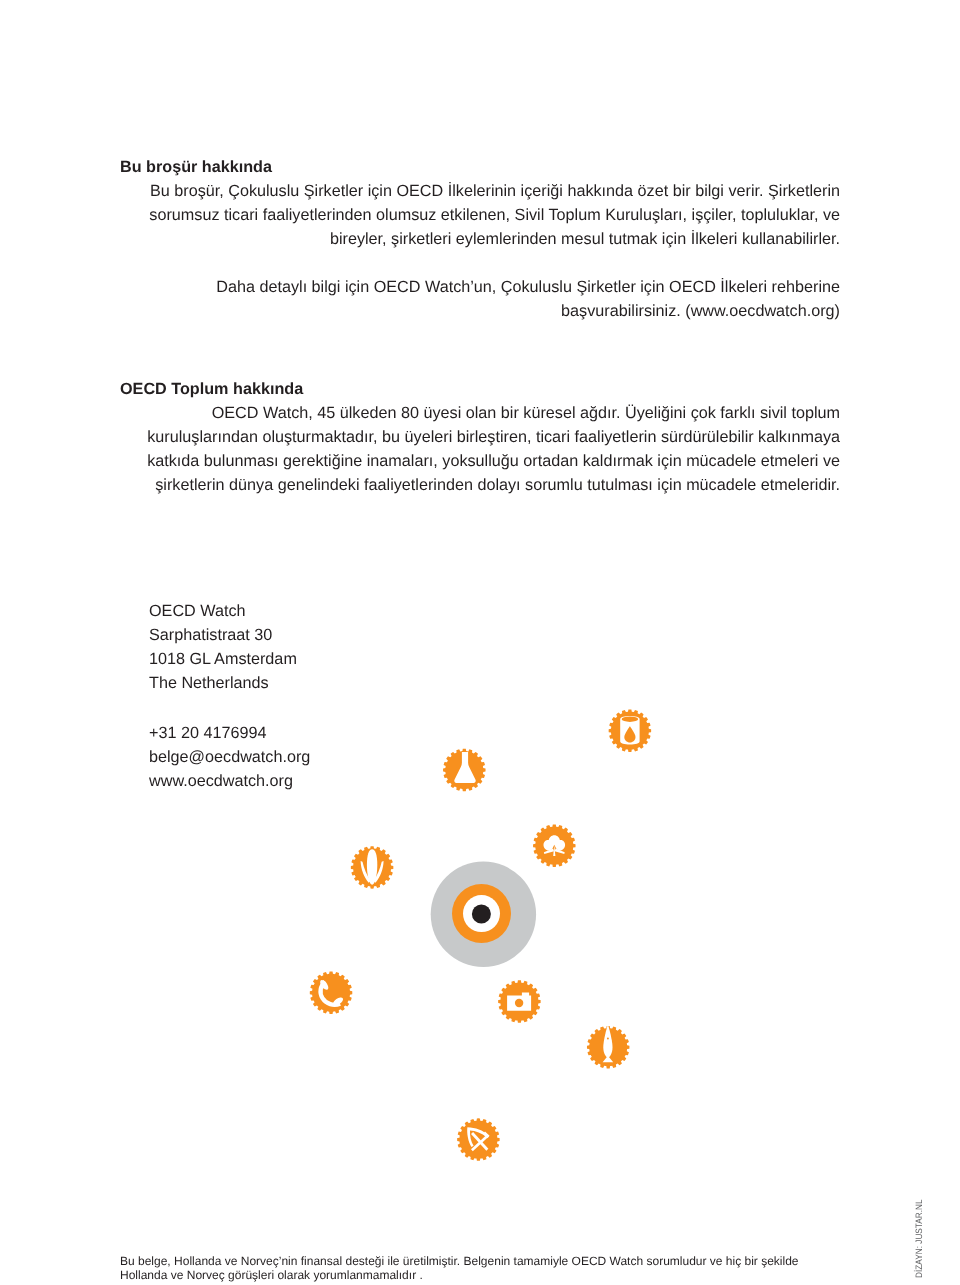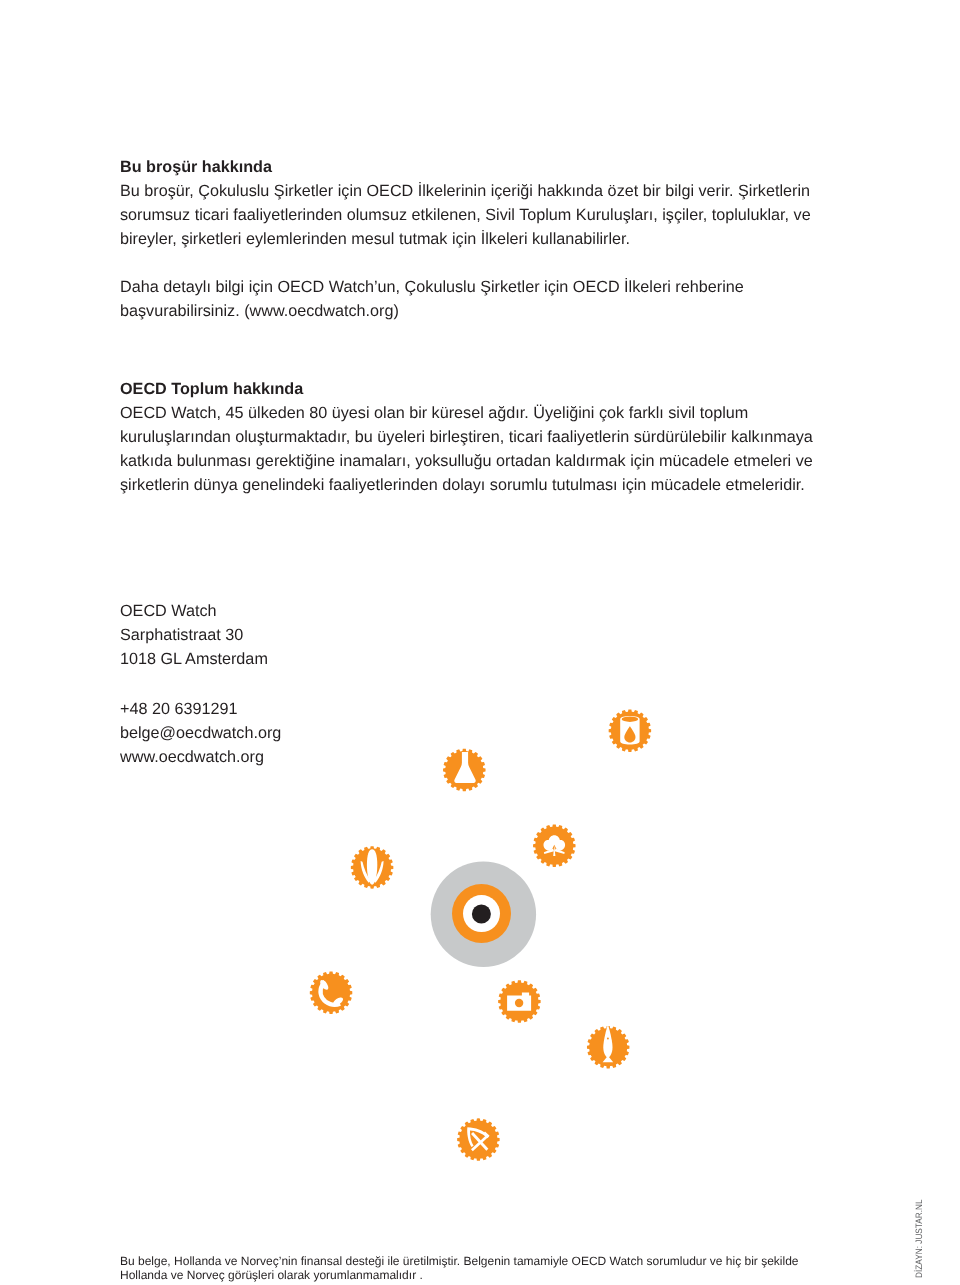--- a/index.html
+++ b/index.html
@@ -9,26 +9,26 @@
     font-family:"Liberation Sans",sans-serif;color:#231f20;
     position:relative;-webkit-font-smoothing:antialiased;
     text-rendering:geometricPrecision;
   }
   .page{position:absolute;left:0;top:0;width:960px;height:1101px;}
 
   
   .block{position:absolute;left:120px;width:720px;}
   .h{font-size:16.2px;font-weight:bold;line-height:24px;letter-spacing:0;margin:0;}
   .p{font-size:16.2px;font-weight:normal;line-height:24px;letter-spacing:0;margin:0;
-     white-space:pre-line;}
+     white-space:pre-line;text-align:right;}
   .p + .p{margin-top:24px;}
 
   #sec-about{top:154.8px;}
   #sec-watch{top:376.8px;}
-  #contact{top:598.7px;}
+  #contact{top:598.7px;margin-left:29px;}
   .addr{font-size:16.2px;line-height:24.1px;}
   .addr .gap{display:block;height:26px;}
 
   
   .gfx{position:absolute;left:0;top:0;width:960px;height:1285px;pointer-events:none;}
   .gear-body{fill:#f7901e;}
   .glyph{fill:#ffffff;}
   .glyph-o{fill:#f7901e;}
   .glyph-stroke{fill:none;stroke:#ffffff;stroke-width:4.3;stroke-linecap:butt;}
 
@@ -61,22 +61,23 @@
 kuruluşlarından oluşturmaktadır, bu üyeleri birleştiren, ticari faaliyetlerin sürdürülebilir kalkınmaya
 katkıda bulunması gerektiğine inamaları, yoksulluğu ortadan kaldırmak için mücadele etmeleri ve
 şirketlerin dünya genelindeki faaliyetlerinden dolayı sorumlu tutulması için mücadele etmeleridir.</p>
   </div>
 
   <div class="block" id="contact">
     <div class="addr">
       <div>OECD Watch</div>
       <div>Sarphatistraat 30</div>
       <div>1018 GL Amsterdam</div>
+      <div>The Netherlands</div>
       <span class="gap"></span>
-      <div>+48 20 6391291</div>
+      <div>+31 20 4176994</div>
       <div>belge@oecdwatch.org</div>
       <div>www.oecdwatch.org</div>
     </div>
   </div>
 
   <div class="gfx">
     <svg class="gfx-svg" width="960" height="1285" viewBox="0 0 960 1285" aria-hidden="true">
       <g>
         <circle cx="483.4" cy="914.3" r="52.7" fill="#c7c9ca"></circle>
         <circle cx="481.5" cy="913.6" r="29.5" fill="#f7901e"></circle>

